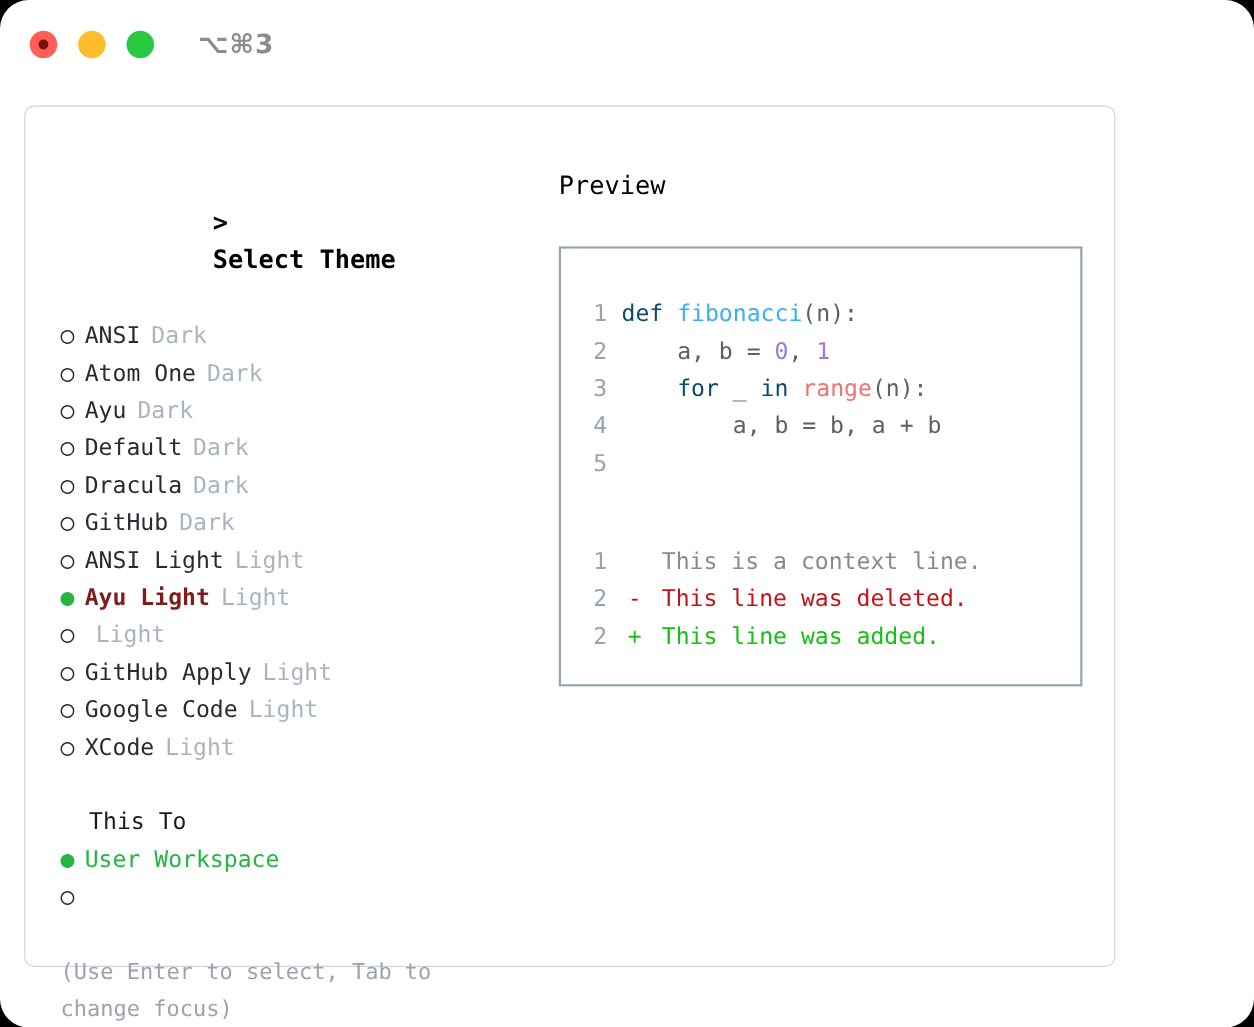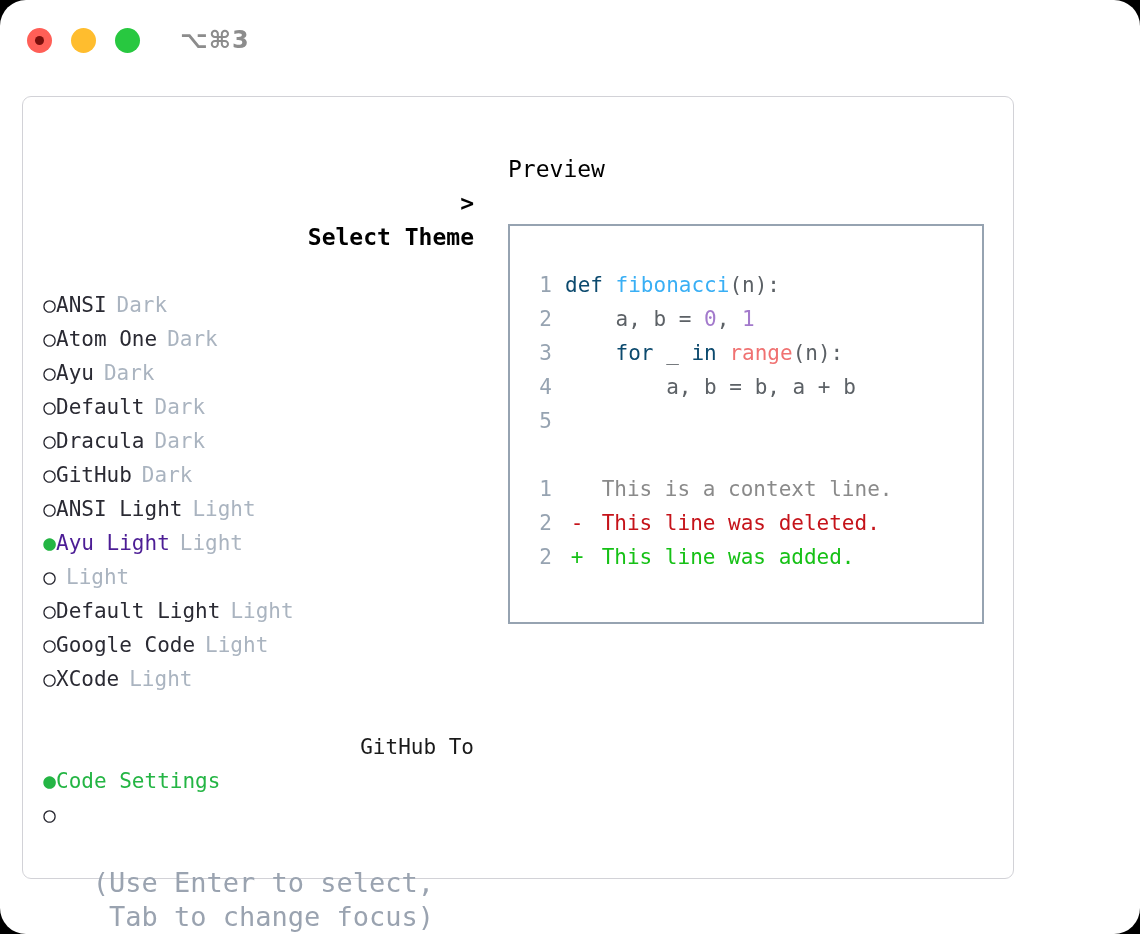--- a/index.html
+++ b/index.html
@@ -82,24 +82,23 @@
   .columns {
     position: absolute;
     left: 0; top: 0;
     width: 100%;
     height: 100%;
   }
 
   
   .left-col {
     position: absolute;
-    left: 11px;
+    left: 32px;
     top: 55px;
     width: 440px;
-    text-align: right;
   }
   .section-header {
     font-size: 23px;
     font-weight: bold;
     color: #000000;
     line-height: 34px;
     white-space: pre;
   }
   .theme-row {
     display: flex;
@@ -110,21 +109,21 @@
   }
   .bullet {
     width: 22px;
     flex: 0 0 22px;
     font-size: 21px;
     line-height: 34px;
     color: #2a2a33;
   }
   .bullet.sel { color: #24b544; }
   .theme-name { color: #2a2a33; }
-  .theme-row.selected .theme-name { color: #4c1d95; }
+  .theme-row.selected .theme-name { color: #7f1d1d; font-weight: bold; }
   .theme-badge {
     color: #aab4c0;
     margin-left: 10px;
   }
 
   .apply-block { margin-top: 34px; }
   .apply-title {
     font-size: 21px;
     color: #1a1a1a;
     line-height: 34px;
@@ -136,21 +135,21 @@
     align-items: baseline;
     line-height: 34px;
     font-size: 21px;
     white-space: pre;
   }
   .apply-label { color: #2a2a33; }
   .apply-row.selected .apply-label { color: #24b544; }
 
   .hint {
     margin-top: 34px;
-    font-size: 27px;
+    font-size: 20px;
     line-height: 34px;
     color: #9aa3b0;
     width: 400px;
     white-space: pre-wrap;
   }
 
   
   .right-col {
     position: absolute;
     left: 485px;
@@ -194,21 +193,21 @@
   .blank-line { height: 34px; }
 
   
   .tok-kw    { color: #0c4a6e; }
   .tok-fn    { color: #39aff5; }
   .tok-num   { color: #a37acc; }
   .tok-call  { color: #f07171; }
   .tok-plain { color: #5c6166; }
 
   
-  .diff-ctx { color: #8a8a8a; }
+  .diff-ctx { color: #8a8a8a; margin-top: 21px; }
   .diff-del { color: #c5131a; }
   .diff-add { color: #16c116; }
   .diff-mark {
     width: 24px;
     flex: 0 0 24px;
     text-align: center;
   }
 </style>
 </head>
 <body>
@@ -239,29 +238,29 @@
         <div id="theme-list">
             <div class="theme-row"><span class="bullet">○</span><span class="theme-name">ANSI</span><span class="theme-badge">Dark</span></div>
             <div class="theme-row"><span class="bullet">○</span><span class="theme-name">Atom One</span><span class="theme-badge">Dark</span></div>
             <div class="theme-row"><span class="bullet">○</span><span class="theme-name">Ayu</span><span class="theme-badge">Dark</span></div>
             <div class="theme-row"><span class="bullet">○</span><span class="theme-name">Default</span><span class="theme-badge">Dark</span></div>
             <div class="theme-row"><span class="bullet">○</span><span class="theme-name">Dracula</span><span class="theme-badge">Dark</span></div>
             <div class="theme-row"><span class="bullet">○</span><span class="theme-name">GitHub</span><span class="theme-badge">Dark</span></div>
             <div class="theme-row"><span class="bullet">○</span><span class="theme-name">ANSI Light</span><span class="theme-badge">Light</span></div>
             <div class="theme-row selected"><span class="bullet sel">●</span><span class="theme-name">Ayu Light</span><span class="theme-badge">Light</span></div>
             <div class="theme-row"><span class="bullet">○</span><span class="theme-badge">Light</span></div>
-            <div class="theme-row"><span class="bullet">○</span><span class="theme-name">Default Light</span><span class="theme-badge">Light</span></div>
+            <div class="theme-row"><span class="bullet">○</span><span class="theme-name">GitHub Apply</span><span class="theme-badge">Light</span></div>
             <div class="theme-row"><span class="bullet">○</span><span class="theme-name">Google Code</span><span class="theme-badge">Light</span></div>
             <div class="theme-row"><span class="bullet">○</span><span class="theme-name">XCode</span><span class="theme-badge">Light</span></div>
           </div>
 
         <div class="apply-block">
-          <div class="apply-title">GitHub To</div>
+          <div class="apply-title">This To</div>
           <div id="apply-list">
-              <div class="apply-row selected"><span class="bullet sel">●</span><span class="apply-label">Code Settings</span></div>
+              <div class="apply-row selected"><span class="bullet sel">●</span><span class="apply-label">User Workspace</span></div>
               <div class="apply-row"><span class="bullet">○</span></div>
             </div>
         </div>
 
         <div class="hint">(Use Enter to select, Tab to change focus)</div>
       </div>
 
       <div class="right-col">
         <div class="preview-title">Preview</div>
 

